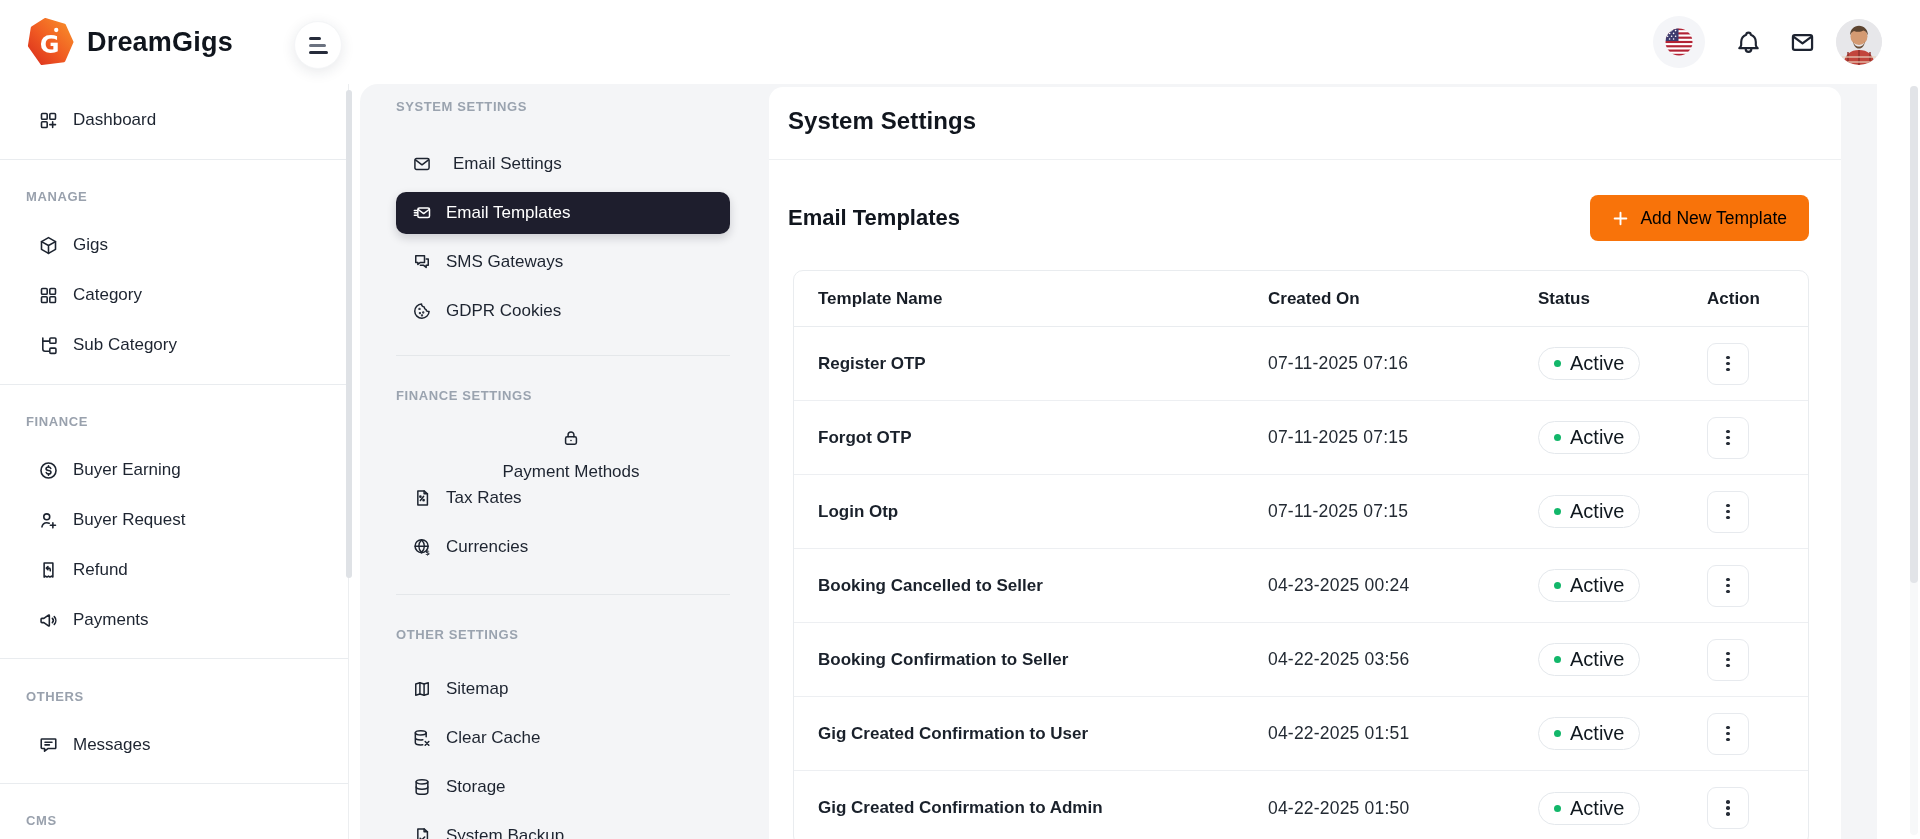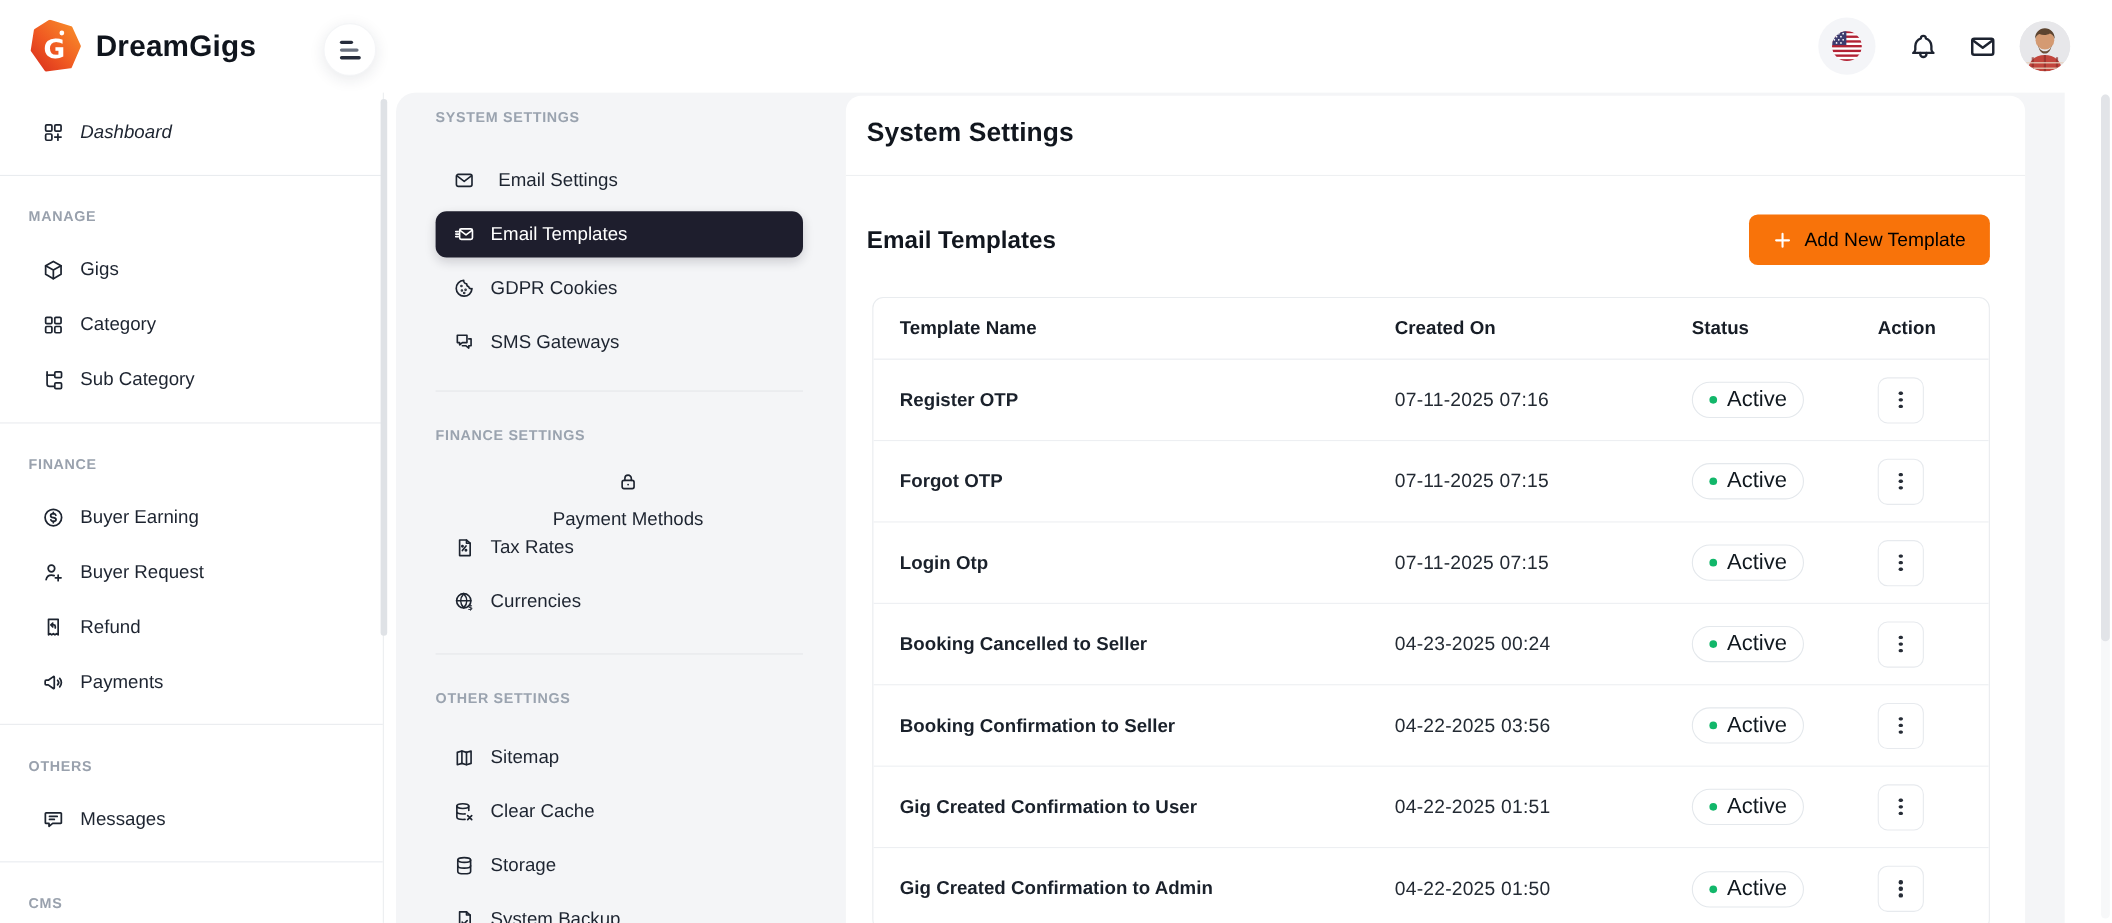--- a/index.html
+++ b/index.html
@@ -32,21 +32,21 @@
   .hr-gap1 { width:30px; } .hr-gap2 { width:27px; } .hr-gap3 { width:20px; }
   .avatar { width:46px; height:46px; border-radius:50%; overflow:hidden; cursor:pointer; background:#e9e9eb; }
 
   
   .sidebar { position:absolute; left:0; top:84px; width:349px; bottom:0; background:#fff; border-right:1px solid #eceef0; }
   .sb-scroll-thumb { position:absolute; left:346px; top:90px; width:6px; height:488px; background:#dfe2e6; border-radius:3px; z-index:6; cursor:pointer; }
   .nav-item { display:flex; align-items:center; height:50px; padding-left:38px; gap:14px; font-size:17px; font-weight:500; color:#1d2430; cursor:pointer; }
   .nav-item .nicon { width:21px; height:21px; color:#1d2430; flex:0 0 21px; }
   .sec-label { padding-left:26px; font-size:13px; font-weight:700; letter-spacing:.6px; color:#99a1ad; height:18px; line-height:18px; }
   .sb-divider { height:1px; background:#e9ecef; width:100%; }
-  .mt14{margin-top:14px;} .mt28{margin-top:28px;} .mt11{margin-top:11px;font-style:italic;} .mt13{margin-top:13px;} .mt12{margin-top:12.5px;} .mt29{margin-top:29px;}
+  .mt14{margin-top:14px;} .mt28{margin-top:28px;} .mt11{margin-top:11px;} .mt13{margin-top:13px;} .mt12{margin-top:12.5px;} .mt29{margin-top:29px;}
 
   
   .settings-area { position:absolute; left:360px; top:84px; width:1517px; bottom:0; background:#f4f5f7; border-radius:18px 0 0 0; }
   .settings-nav { position:absolute; left:36px; top:0; width:334px; }
   .snav-label { font-size:13px; font-weight:700; letter-spacing:.6px; color:#9aa3af; height:18px; line-height:18px; }
   .snav-item { display:flex; align-items:center; height:42px; border-radius:10px; padding-left:16px; gap:14px; font-size:17px; font-weight:500; color:#1d2430; cursor:pointer; }
   .snav-item .nicon { width:20px; height:20px; flex:0 0 20px; }
   .snav-item.active { background:#1e1e2d; color:#ffffff; box-shadow:0 4px 10px rgba(20,22,40,.18); }
   .snav-divider { height:1px; background:#e4e7ea; width:100%; }
   .g7{margin-top:7px;} .g23{margin-top:23px;flex-direction:column;} .g24{margin-top:24px;} .g26{margin-top:26px;} .g27{margin-top:27px;gap:21px;} .g31{margin-top:31px;} .g14t{margin-top:14px;}
@@ -331,38 +331,38 @@
             <path d="M7.5 7.8l6.5 4.9 6.5-4.9"></path>
           <path d="M2.8 9h2.6M2.8 11.8h3.4M2.8 14.6h2.6"></path>
         </svg>
       </span>
       <span>Email Templates</span>
     </div>
 
     <div class="snav-item g7">
       <span class="nicon">
         <svg viewBox="0 0 24 24" width="20" height="20" fill="none" stroke="currentColor" stroke-width="1.8" stroke-linecap="round" stroke-linejoin="round">
+          <path d="M15 4.5H4.5v8H7V15l3-2.5h5v-8z"></path>
+            <path d="M17 8.5h2.5V16H17v2.5L14 16h-4"></path>
+        </svg>
+      </span>
+      <span>SMS Gateways</span>
+    </div>
+
+    <div class="snav-item g7">
+      <span class="nicon">
+        <svg viewBox="0 0 24 24" width="20" height="20" fill="none" stroke="currentColor" stroke-width="1.8" stroke-linecap="round" stroke-linejoin="round">
           <path d="M20.5 12.5a8.6 8.6 0 1 1-9-9 3.1 3.1 0 0 0 3.2 3.6 3.4 3.4 0 0 0 2.3 3.4c-.2 1.3 1.6 2.3 3.5 2z"></path>
           <circle cx="9" cy="9.5" r=".5" fill="currentColor"></circle>
             <circle cx="9.5" cy="14.5" r=".5" fill="currentColor"></circle>
           <circle cx="13.5" cy="13.8" r=".5" fill="currentColor"></circle>
             <circle cx="12" cy="17.2" r=".5" fill="currentColor"></circle>
         </svg>
       </span>
       <span>GDPR Cookies</span>
-    </div>
-
-    <div class="snav-item g7">
-      <span class="nicon">
-        <svg viewBox="0 0 24 24" width="20" height="20" fill="none" stroke="currentColor" stroke-width="1.8" stroke-linecap="round" stroke-linejoin="round">
-          <path d="M15 4.5H4.5v8H7V15l3-2.5h5v-8z"></path>
-            <path d="M17 8.5h2.5V16H17v2.5L14 16h-4"></path>
-        </svg>
-      </span>
-      <span>SMS Gateways</span>
     </div>
 
     <div class="snav-divider g23"></div>
     <div class="snav-label g31">FINANCE SETTINGS</div>
 
     <div class="snav-item g23">
       <span class="nicon">
         <svg viewBox="0 0 24 24" width="20" height="20" fill="none" stroke="currentColor" stroke-width="1.8" stroke-linecap="round" stroke-linejoin="round">
           <rect x="5.5" y="10.5" width="13" height="9" rx="2"></rect>
             <path d="M8.5 10.5V8.2a3.5 3.5 0 0 1 7 0v2.3"></path>

